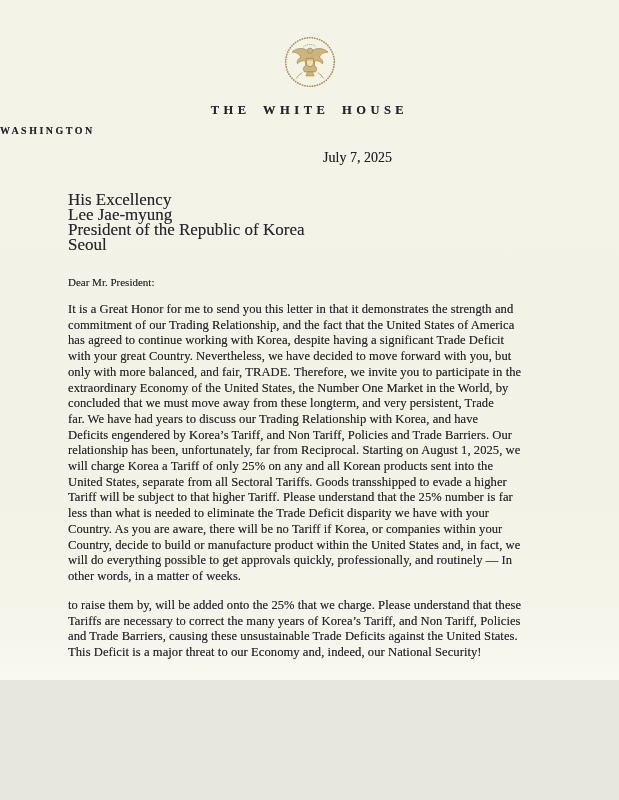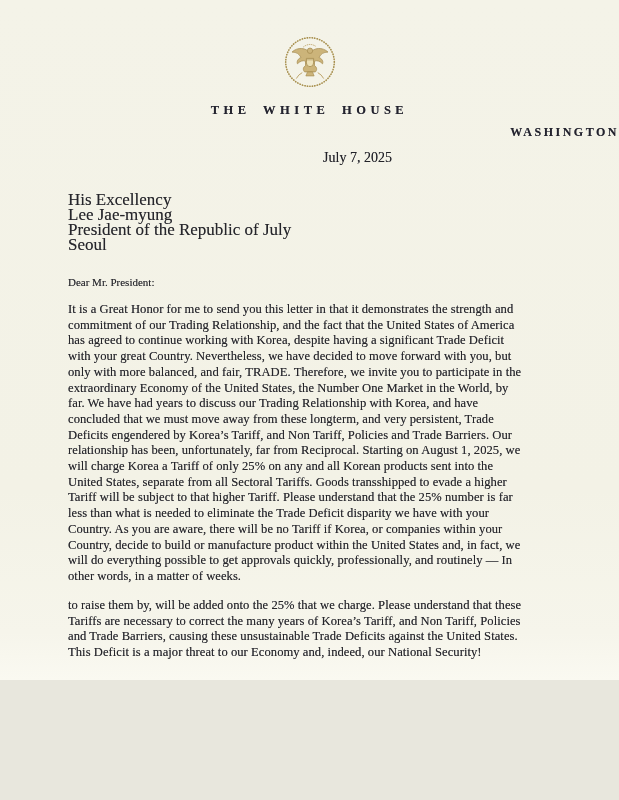--- a/index.html
+++ b/index.html
@@ -39,22 +39,22 @@
     letter-spacing: 4.5px;
     word-spacing: 5px;
     color: #23232e;
     text-shadow: 0 0 0.5px rgba(35,35,55,0.55);
   }
   .letterhead-city {
     position: absolute;
     top: 125px;
     left: 0;
     width: 100%;
-    text-align: right;
-    font-size: 12px;
+    text-align: left;
+    font-size: 10px;
     font-weight: bold;
     letter-spacing: 2.5px;
     color: #23232e;
     text-shadow: 0 0 0.5px rgba(35,35,55,0.5);
   }
   .date-line {
     position: absolute;
     top: 150px;
     left: 0;
     width: 100%;
@@ -119,35 +119,35 @@
 
   <div class="letterhead-org">THE WHITE HOUSE</div>
 
   <div class="letterhead-city">WASHINGTON</div>
 
   <div class="date-line">July 7, 2025</div>
 
   <div class="recipient">
       <div class="line">His Excellency</div>
       <div class="line">Lee Jae-myung</div>
-      <div class="line">President of the Republic of July</div>
+      <div class="line">President of the Republic of Korea</div>
       <div class="line">Seoul</div>
     </div>
 
   <div class="salutation">Dear Mr. President:</div>
 
   <div class="paragraph paragraph-1">
       <div class="line">It is a Great Honor for me to send you this letter in that it demonstrates the strength and</div>
       <div class="line">commitment of our Trading Relationship, and the fact that the United States of America</div>
       <div class="line">has agreed to continue working with Korea, despite having a significant Trade Deficit</div>
       <div class="line">with your great Country. Nevertheless, we have decided to move forward with you, but</div>
       <div class="line">only with more balanced, and fair, TRADE. Therefore, we invite you to participate in the</div>
       <div class="line">extraordinary Economy of the United States, the Number One Market in the World, by</div>
+      <div class="line">concluded that we must move away from these longterm, and very persistent, Trade</div>
       <div class="line">far. We have had years to discuss our Trading Relationship with Korea, and have</div>
-      <div class="line">concluded that we must move away from these longterm, and very persistent, Trade</div>
       <div class="line">Deficits engendered by Korea’s Tariff, and Non Tariff, Policies and Trade Barriers. Our</div>
       <div class="line">relationship has been, unfortunately, far from Reciprocal. Starting on August 1, 2025, we</div>
       <div class="line">will charge Korea a Tariff of only 25% on any and all Korean products sent into the</div>
       <div class="line">United States, separate from all Sectoral Tariffs. Goods transshipped to evade a higher</div>
       <div class="line">Tariff will be subject to that higher Tariff. Please understand that the 25% number is far</div>
       <div class="line">less than what is needed to eliminate the Trade Deficit disparity we have with your</div>
       <div class="line">Country. As you are aware, there will be no Tariff if Korea, or companies within your</div>
       <div class="line">Country, decide to build or manufacture product within the United States and, in fact, we</div>
       <div class="line">will do everything possible to get approvals quickly, professionally, and routinely — In</div>
       <div class="line">other words, in a matter of weeks.</div>

